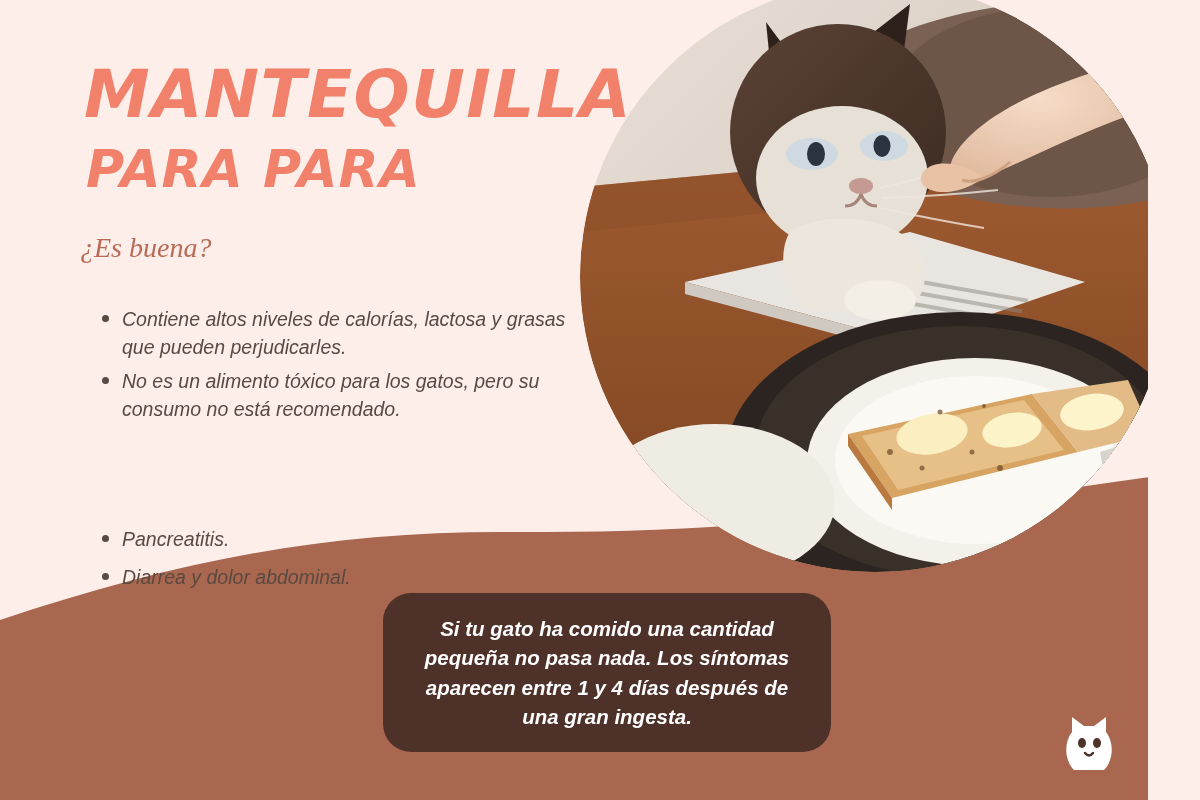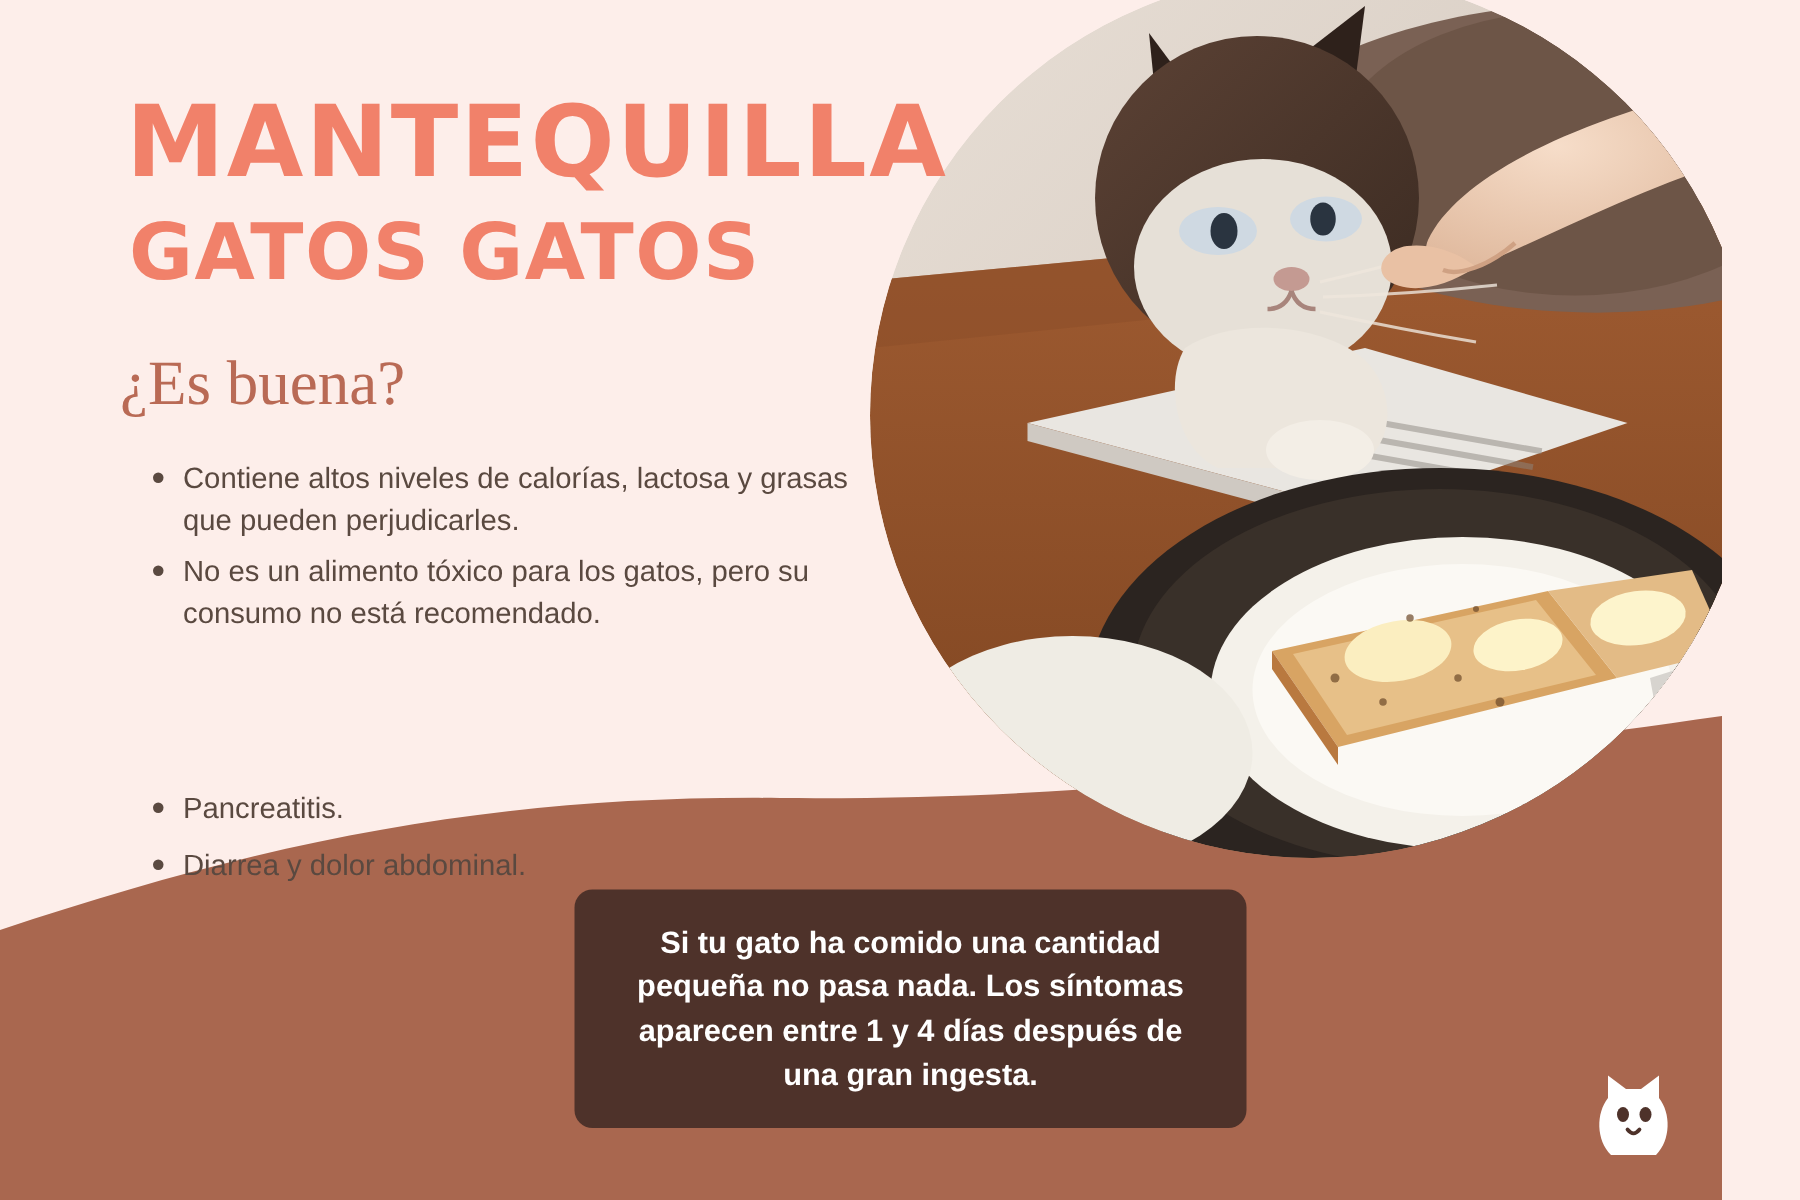--- a/index.html
+++ b/index.html
@@ -15,20 +15,21 @@
     position: relative;
   }
 
   #infographic {
     position: absolute;
     inset: 0;
     width: 1148px;
     height: 800px;
     background: #fdeeea;
     overflow: hidden;
+    font-style: italic;
   }
 
   
   .wave {
     position: absolute;
     left: 0;
     bottom: 0;
     width: 1200px;
     height: 330px;
     z-index: 1;
@@ -77,21 +78,21 @@
   .section-h {
     position: absolute;
     color: #b96a55;
     font-weight: 400;
     z-index: 5;
     font-family: "Liberation Serif", serif;
   }
   .section-h.s1 {
     left: 80px;
     top: 232px;
-    font-size: 42px;
+    font-size: 28px;
   }
   .section-h.s2 {
     left: 80px;
     top: 462px;
     font-size: 42px;
   }
 
   
   ul.bullets {
     position: absolute;
@@ -124,21 +125,21 @@
   ul.list2 li { margin-bottom: 10px; }
 
   
   .callout {
     position: absolute;
     left: 383px;
     top: 593px;
     width: 448px;
     height: 159px;
     background: #4e322a;
-    border-radius: 12px;
+    border-radius: 28px;
     z-index: 6;
     display: flex;
     align-items: center;
     justify-content: center;
     padding: 0 24px;
     box-sizing: border-box;
   }
   .callout p {
     margin: 0;
     color: #ffffff;
@@ -260,21 +261,21 @@
           <path d="M452,412 L548,398 L572,452 L498,470 Z" fill="#e3bb86"></path>
           <ellipse cx="512" cy="430" rx="32" ry="18" fill="#fdf4cc" transform="rotate(-8 512 430)"></ellipse>
         </g>
 
         <path d="M520,470 L590,448 L590,478 L524,492 Z" fill="#d7d4cf"></path>
       </g>
     </svg>
   </div>
 
   <div class="title-main">MANTEQUILLA</div>
-  <div class="title-sub">GATOS GATOS</div>
+  <div class="title-sub">PARA PARA</div>
 
   <div class="section-h s1">¿Es buena?</div>
   <ul class="bullets list1">
     <li>Contiene altos niveles de calorías, lactosa y grasas que pueden perjudicarles.</li>
     <li>No es un alimento tóxico para los gatos, pero su consumo no está recomendado.</li>
   </ul>
 
   <ul class="bullets list2">
     <li>Pancreatitis.</li>
     <li>Diarrea y dolor abdominal.</li>

